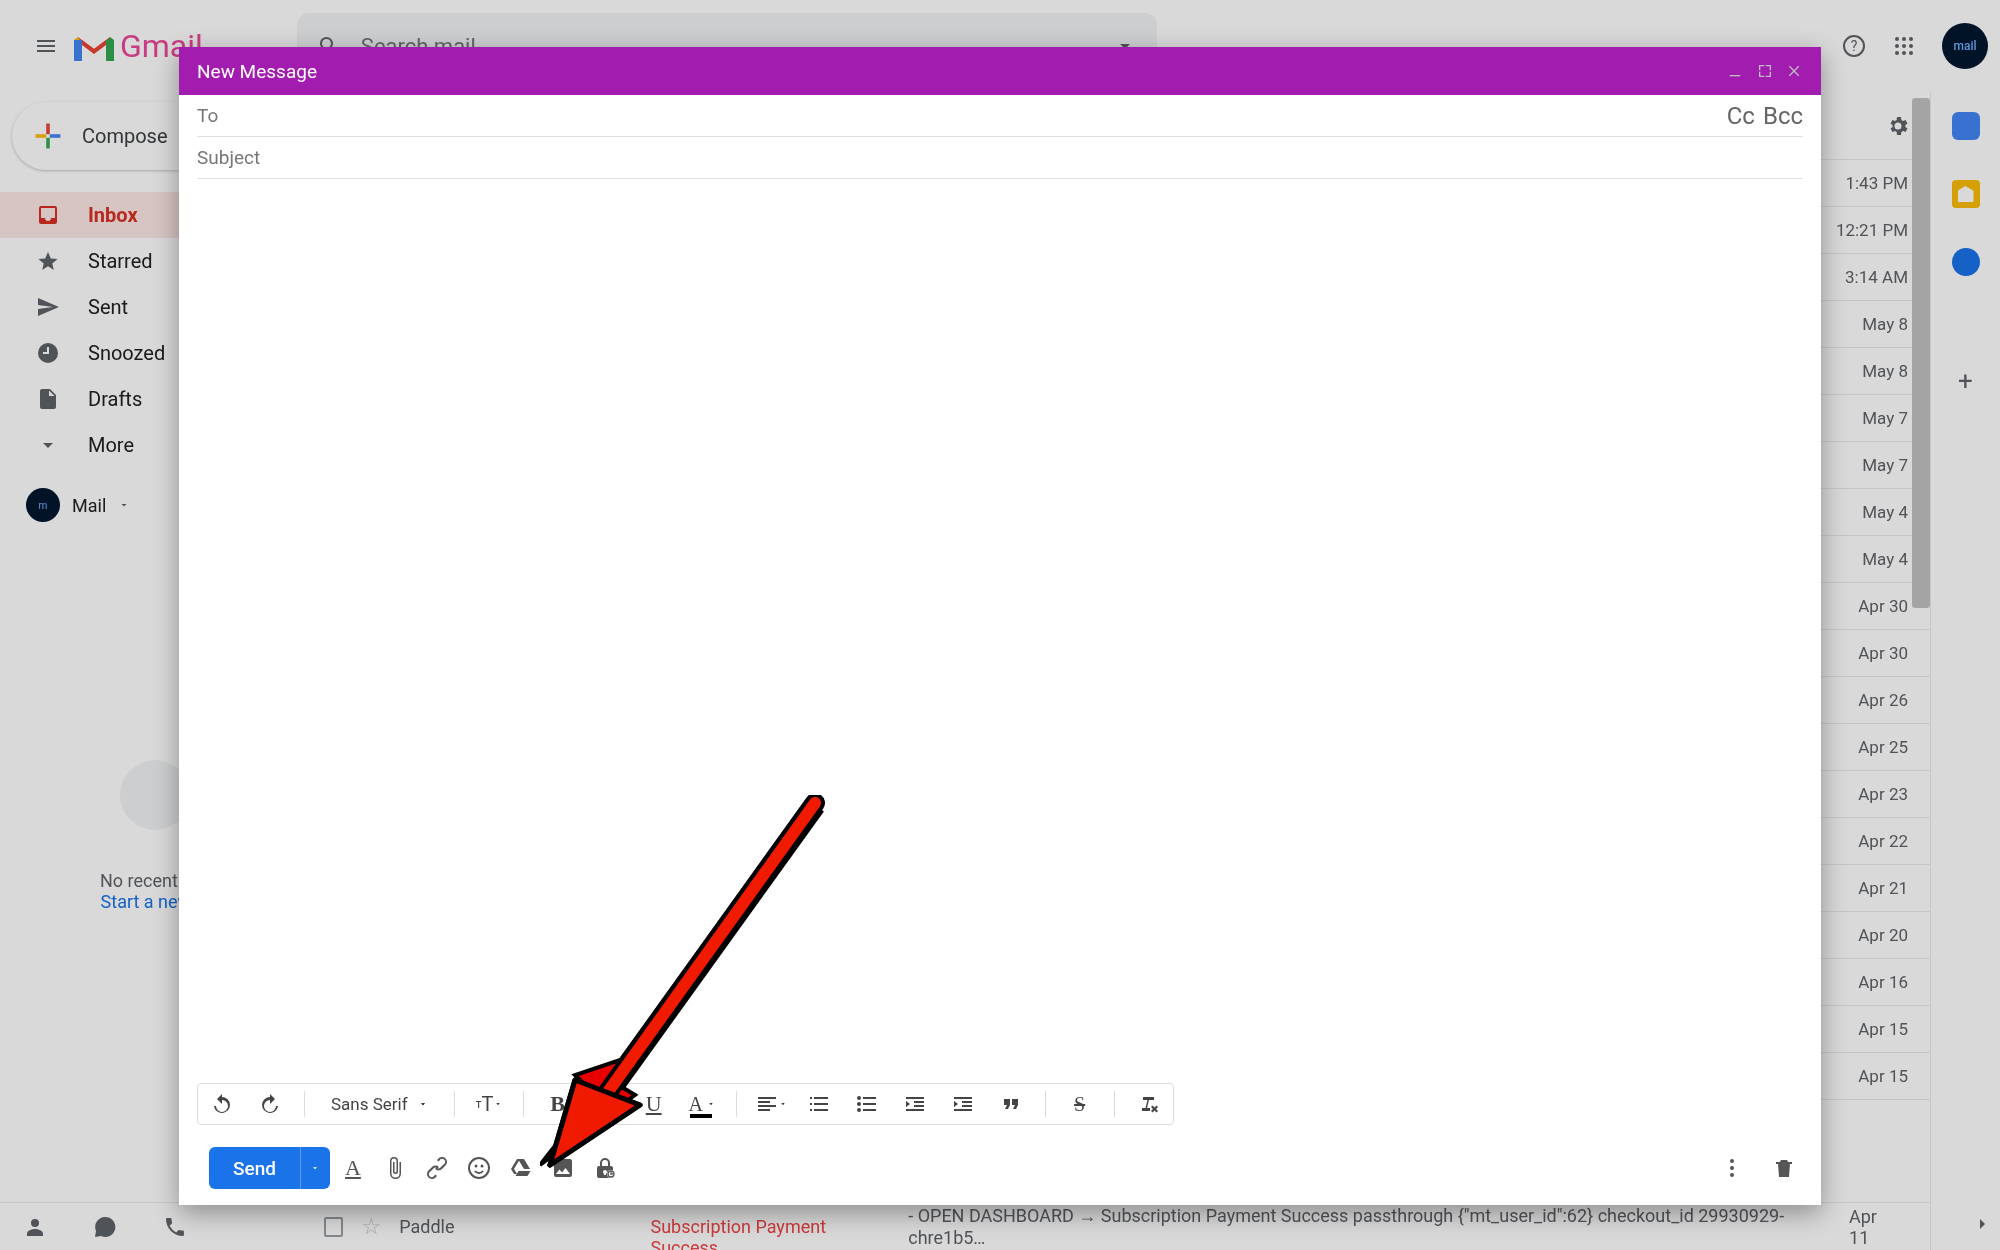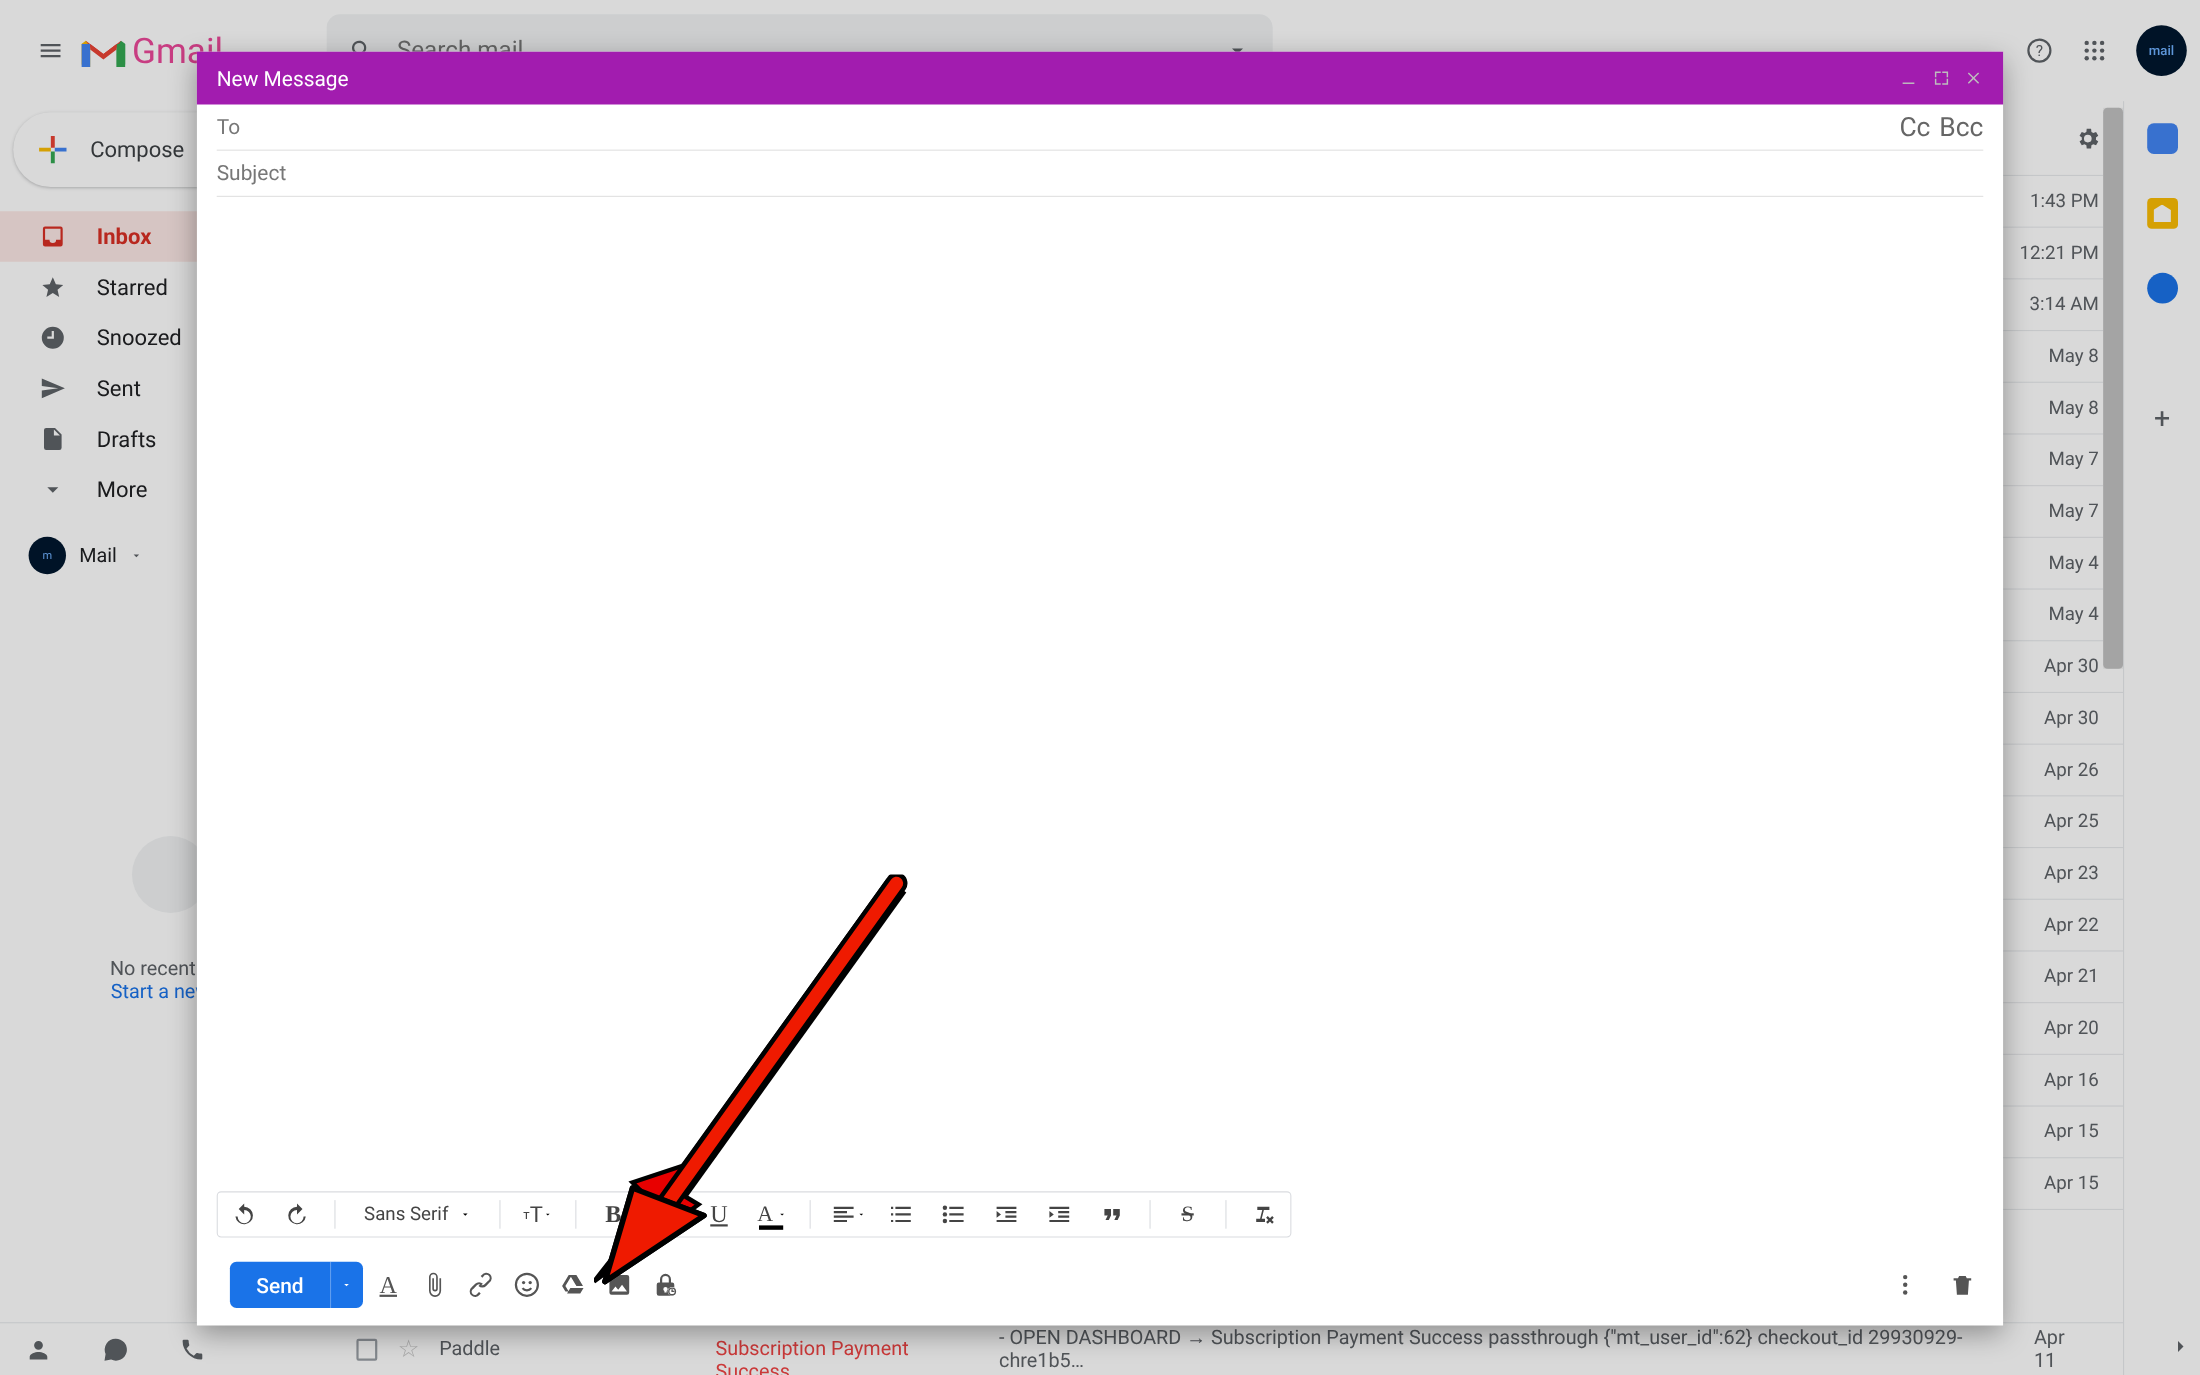--- a/index.html
+++ b/index.html
@@ -174,32 +174,32 @@
         <span class="nav-icon">
             <svg class="i" viewBox="0 0 24 24">
               <path d="M12 17.3L6.2 21l1.5-6.6L2.5 10l6.7-.6L12 3l2.8 6.4 6.7.6-5.2 4.4L17.8 21z"></path>
             </svg>
           </span>
         <span>Starred</span>
       </div>
       <div class="nav-item">
         <span class="nav-icon">
             <svg class="i" viewBox="0 0 24 24">
-              <path d="M12 2a10 10 0 1010 10A10 10 0 0012 2zm1 11H7v-2h4V6h2z"></path>
+              <path d="M2 21l21-9L2 3v7l15 2-15 2z"></path>
             </svg>
           </span>
-        <span>Snoozed</span>
+        <span>Sent</span>
       </div>
       <div class="nav-item">
         <span class="nav-icon">
             <svg class="i" viewBox="0 0 24 24">
-              <path d="M2 21l21-9L2 3v7l15 2-15 2z"></path>
+              <path d="M12 2a10 10 0 1010 10A10 10 0 0012 2zm1 11H7v-2h4V6h2z"></path>
             </svg>
           </span>
-        <span>Sent</span>
+        <span>Snoozed</span>
       </div>
       <div class="nav-item">
         <span class="nav-icon">
             <svg class="i" viewBox="0 0 24 24">
               <path d="M14 2H6a2 2 0 00-2 2v16a2 2 0 002 2h12a2 2 0 002-2V8zM13 9V3.5L18.5 9z"></path>
             </svg>
           </span>
         <span>Drafts</span>
       </div>
       <div class="nav-item">

